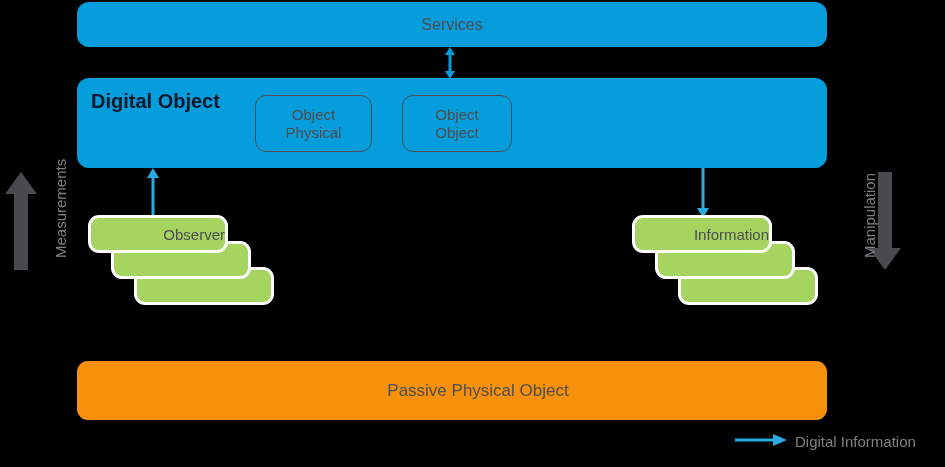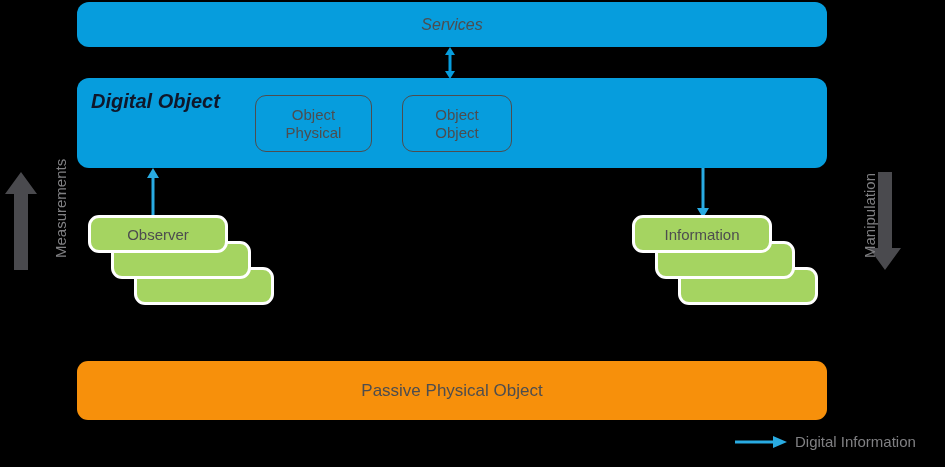--- a/index.html
+++ b/index.html
@@ -19,21 +19,20 @@
   
   .blue-box {
     position: absolute;
     background: #069ddd;
     border-radius: 12px;
   }
   .box-label {
     position: absolute;
     color: #4d4d4f;
     white-space: nowrap;
-    font-style: italic;
   }
 
   
   #services-box {
     left: 77px;
     top: 2px;
     width: 750px;
     height: 45px;
   }
   #services-label {
@@ -117,37 +116,38 @@
     position: absolute;
     left: 0;
     top: 0;
     width: 750px;
     height: 59px;
     display: flex;
     align-items: center;
     justify-content: center;
     font-size: 17px;
     color: #4d4d4f;
+    padding-left: 26px;
   }
 
   
   .green-stack {
     position: absolute;
   }
   .green-box {
     position: absolute;
     background: #a5d461;
     border: 3px solid #ffffff;
     border-radius: 11px;
     box-sizing: border-box;
     width: 140px;
     height: 38px;
     display: flex;
     align-items: center;
-    justify-content: center;
+    justify-content: flex-end;
     color: #4d4d4f;
     font-size: 15px;
   }
   .green-box.g1 { left: 0px;  top: 0px;  z-index: 6; }
   .green-box.g2 { left: 23px; top: 26px; z-index: 5; }
   .green-box.g3 { left: 46px; top: 52px; z-index: 4; }
 
   #observer-stack    { left: 88px;  top: 215px; z-index: 8; }
   #manipulator-stack { left: 632px; top: 215px; z-index: 8; }
 
@@ -175,21 +175,20 @@
     top: 258px;
     transform: rotate(-90deg);
   }
 
   
   #legend {
     position: absolute;
     left: 735px;
     top: 433px;
     display: flex;
-    align-items: center;
     gap: 8px;
   }
   #legend-label {
     color: #808083;
     font-size: 15px;
     white-space: nowrap;
   }
 </style>
 </head>
 <body>

